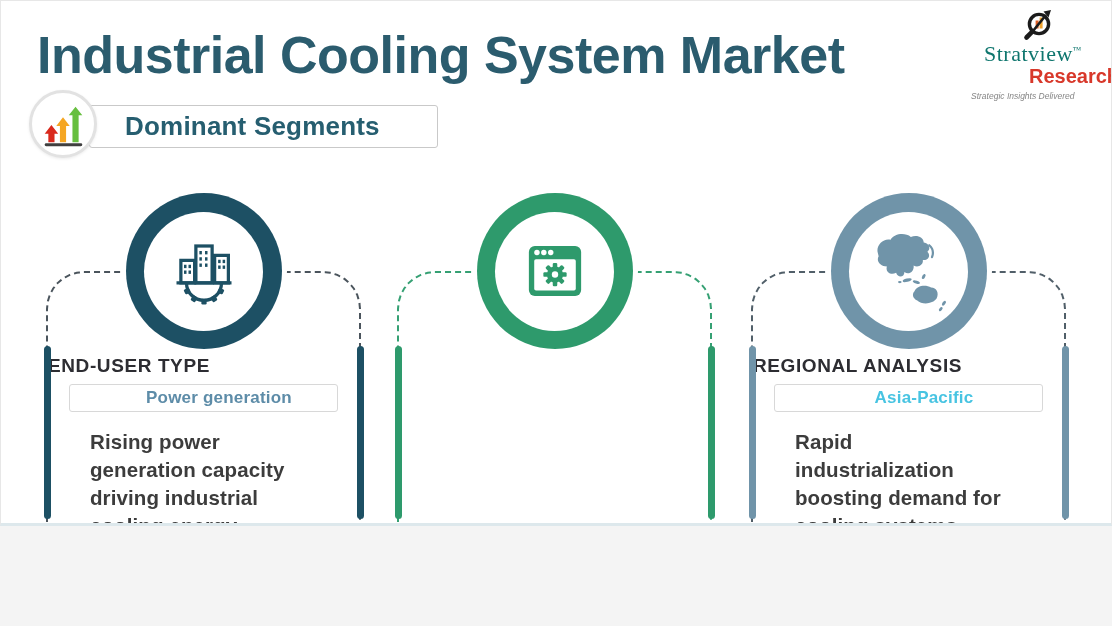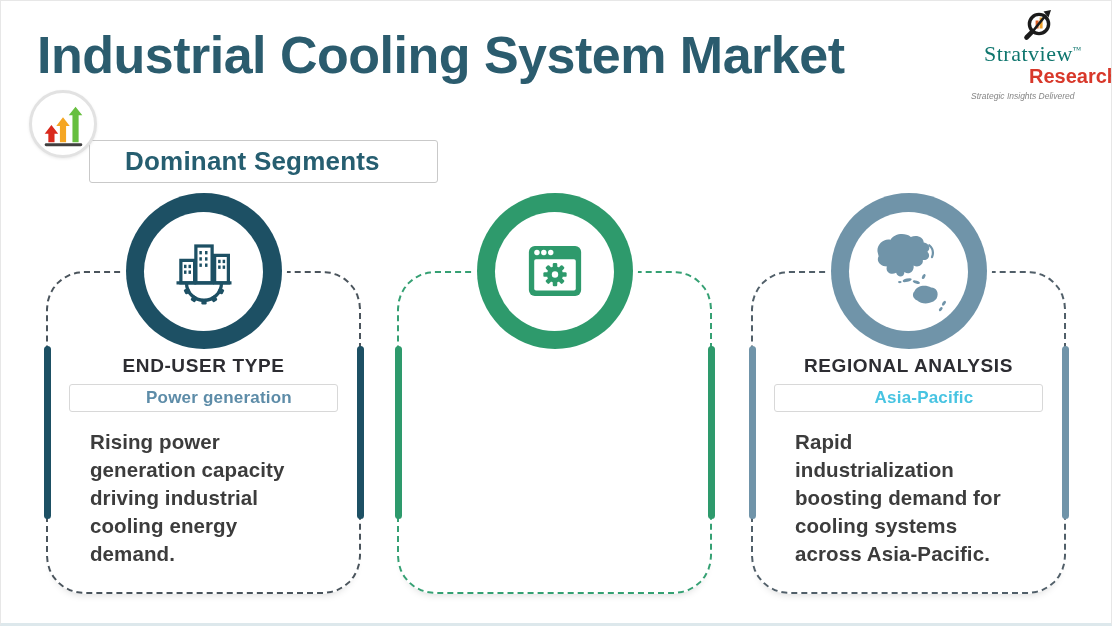--- a/index.html
+++ b/index.html
@@ -1,18 +1,18 @@
 <!DOCTYPE html>
 <html><head>
 <meta charset="utf-8">
 <style>
   * { margin:0; padding:0; box-sizing:border-box; }
   html,body { background:#f4f4f4; }
   .page {
-    position:relative; width:1112px; height:626px; background:#ffffff;
+    position:relative; width:1112px; height:526px; background:#ffffff;
     border:1px solid #e7e7e7; border-bottom:3px solid #dde8ec;
     font-family:"Liberation Sans", sans-serif; overflow:hidden;
   }
   
   .title {
     position:absolute; left:36px; top:27px;
     font-size:52px; font-weight:700; letter-spacing:-0.5px;
     color:#2b5c6e; line-height:1.05; white-space:nowrap;
   }
   .logo { position:absolute; top:6px; right:4px; width:156px; height:102px; }
@@ -27,21 +27,21 @@
     font-family:Liberation Sans, sans-serif; font-weight:700; font-size:20px; color:#d8382a;
   }
   .logo-tagline {
     position:absolute; left:20px; top:84px; width:136px; text-align:left;
     font-style:italic; font-size:8.5px; color:#868686; white-space:nowrap;
   }
   
   .badge-box {
     position:absolute; left:88px; top:104px; width:349px; height:43px;
     background:#fff; border:1px solid #c9c9c9; border-radius:3px;
-    display:flex; align-items:center; padding-left:35px;margin-top:35px;
+    display:flex; align-items:center; padding-left:35px;
   }
   .badge-label { font-size:26px; font-weight:700; color:#265e70; letter-spacing:0.2px; white-space:nowrap; }
   .badge-circle {
     position:absolute; left:28px; top:89px; width:68px; height:68px;
     background:#fff; border:3px solid #e2e2e2; border-radius:50%;
     display:flex; align-items:center; justify-content:center; z-index:2;
     box-shadow:0 1px 3px rgba(0,0,0,0.08);
   }
   
   .card {
@@ -56,21 +56,21 @@
     display:flex; align-items:center; justify-content:center;
   }
   .icon-inner {
     width:119px; height:119px; border-radius:50%; background:#fff;
     display:flex; align-items:center; justify-content:center; color:var(--accent);
   }
   .bar { position:absolute; width:7px; height:173px; top:73px; border-radius:4px; background:var(--accent); }
   .bar.left  { left:-4.5px; }
   .bar.right { right:-4.5px; }
   .card-category {
-    margin-top:82px; text-align:center;
+    margin-top:82px; text-align:left;
     font-size:19px; font-weight:700; color:#2d2d32; letter-spacing:0.6px; white-space:nowrap;
   }
   .segment-box {
     margin:7px 21px 0; height:28px; border:1px solid #d8d8d8; border-radius:3px; background:#fff;
     display:flex; align-items:center; justify-content:center;padding-left:31px;
   }
   .segment-label { font-size:17px; font-weight:700; color:var(--segment); letter-spacing:0.2px; white-space:nowrap; }
   .card-desc {
     margin:16px 10px 0 42px; width:255px;
     font-size:20.5px; font-weight:700; color:#3c3c3c;

